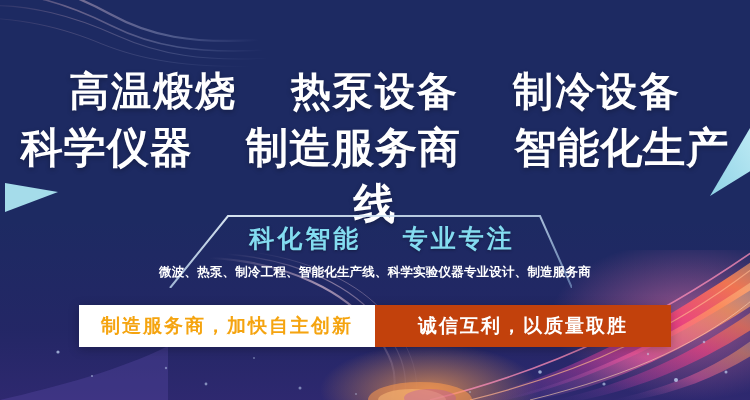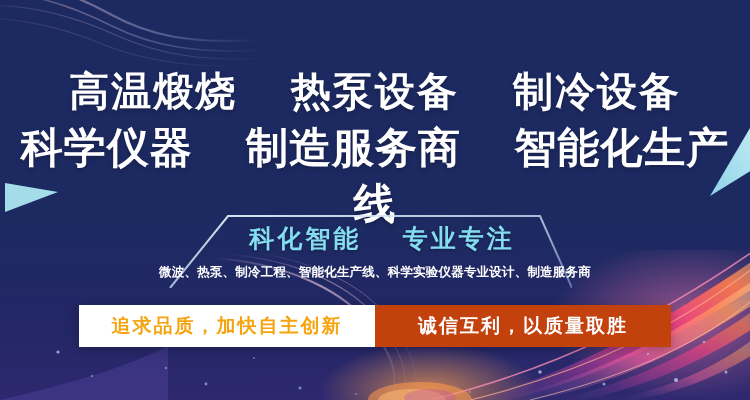--- a/index.html
+++ b/index.html
@@ -254,17 +254,17 @@
 
   <div class="sub-cyan">
     <span>科化智能</span>
     <span class="gap"></span>
     <span>专业专注</span>
   </div>
 
   <div class="sub-small">微波、热泵、制冷工程、智能化生产线、科学实验仪器专业设计、制造服务商</div>
 
   <div class="slogans">
-    <div class="slogan slogan-left">追求品质，加快自主创新</div>
+    <div class="slogan slogan-left">制造服务商，加快自主创新</div>
     <div class="slogan slogan-right">诚信互利，以质量取胜</div>
   </div>
 
 </div>
 
 </body></html>

